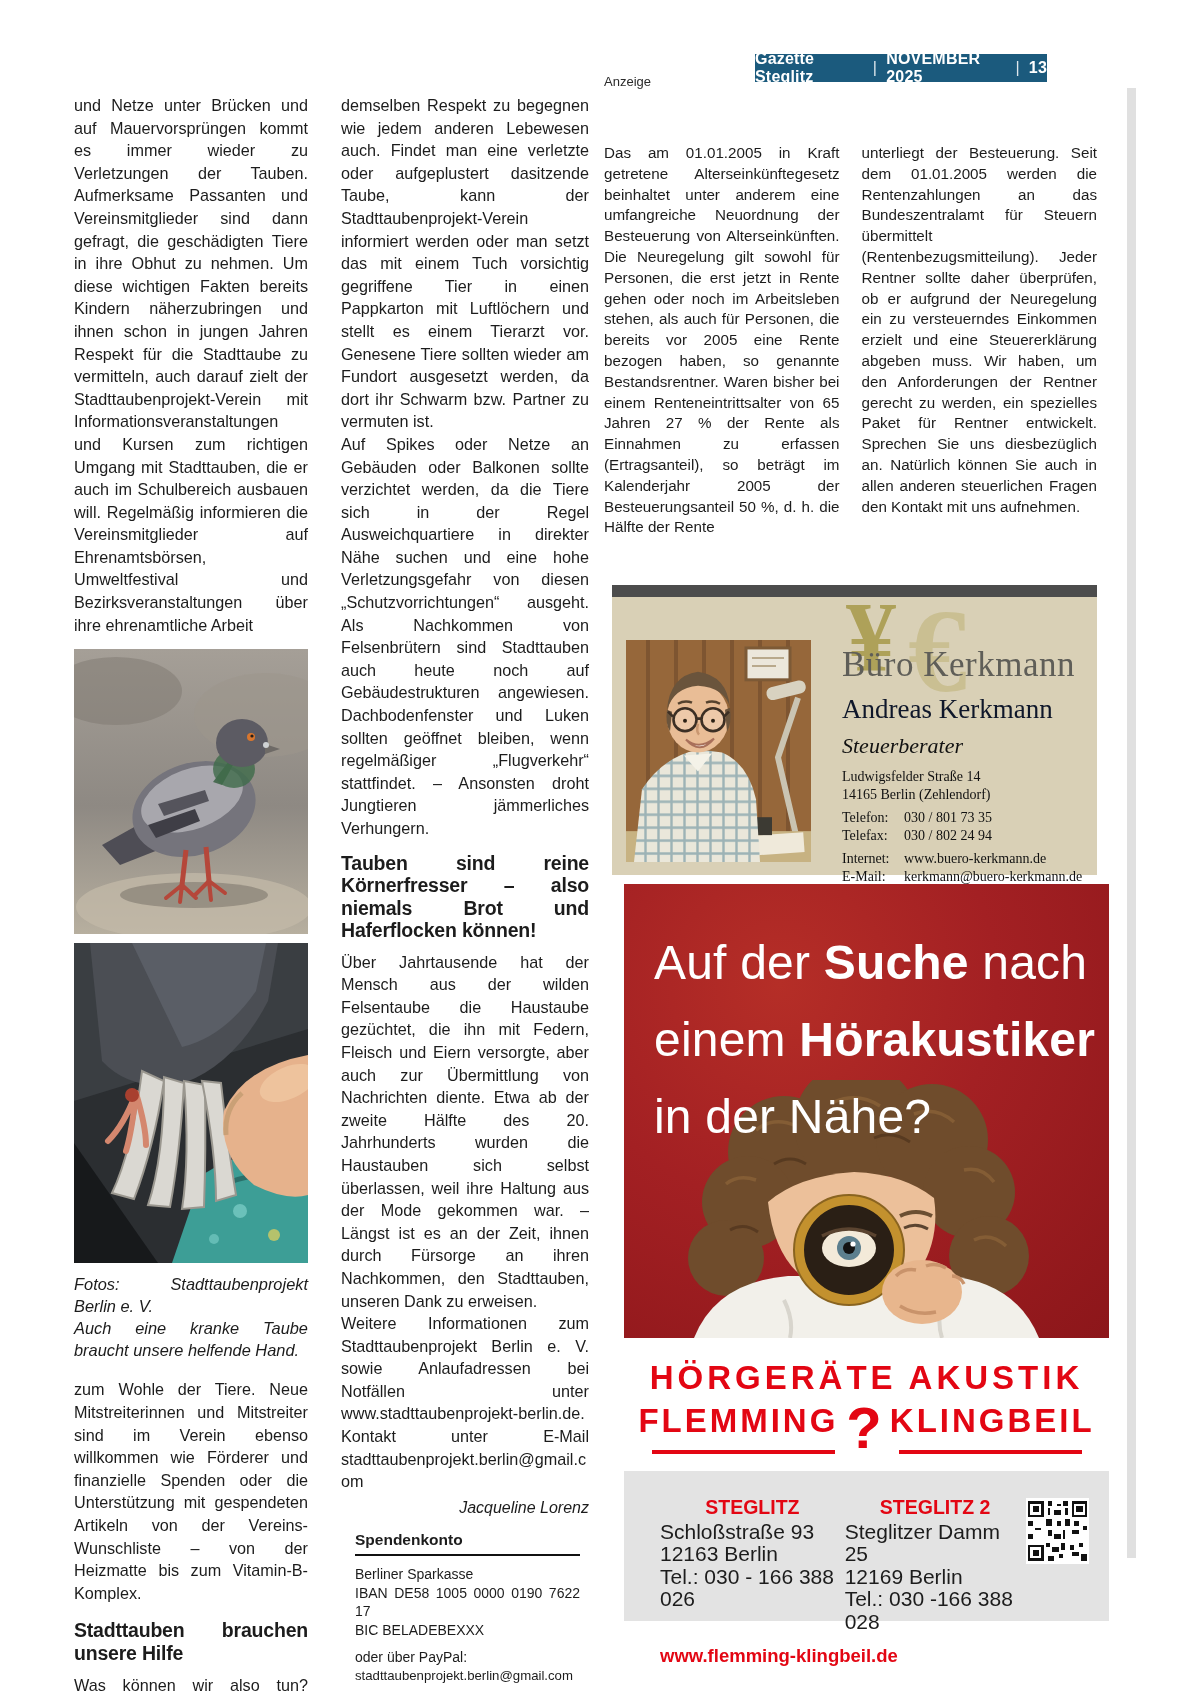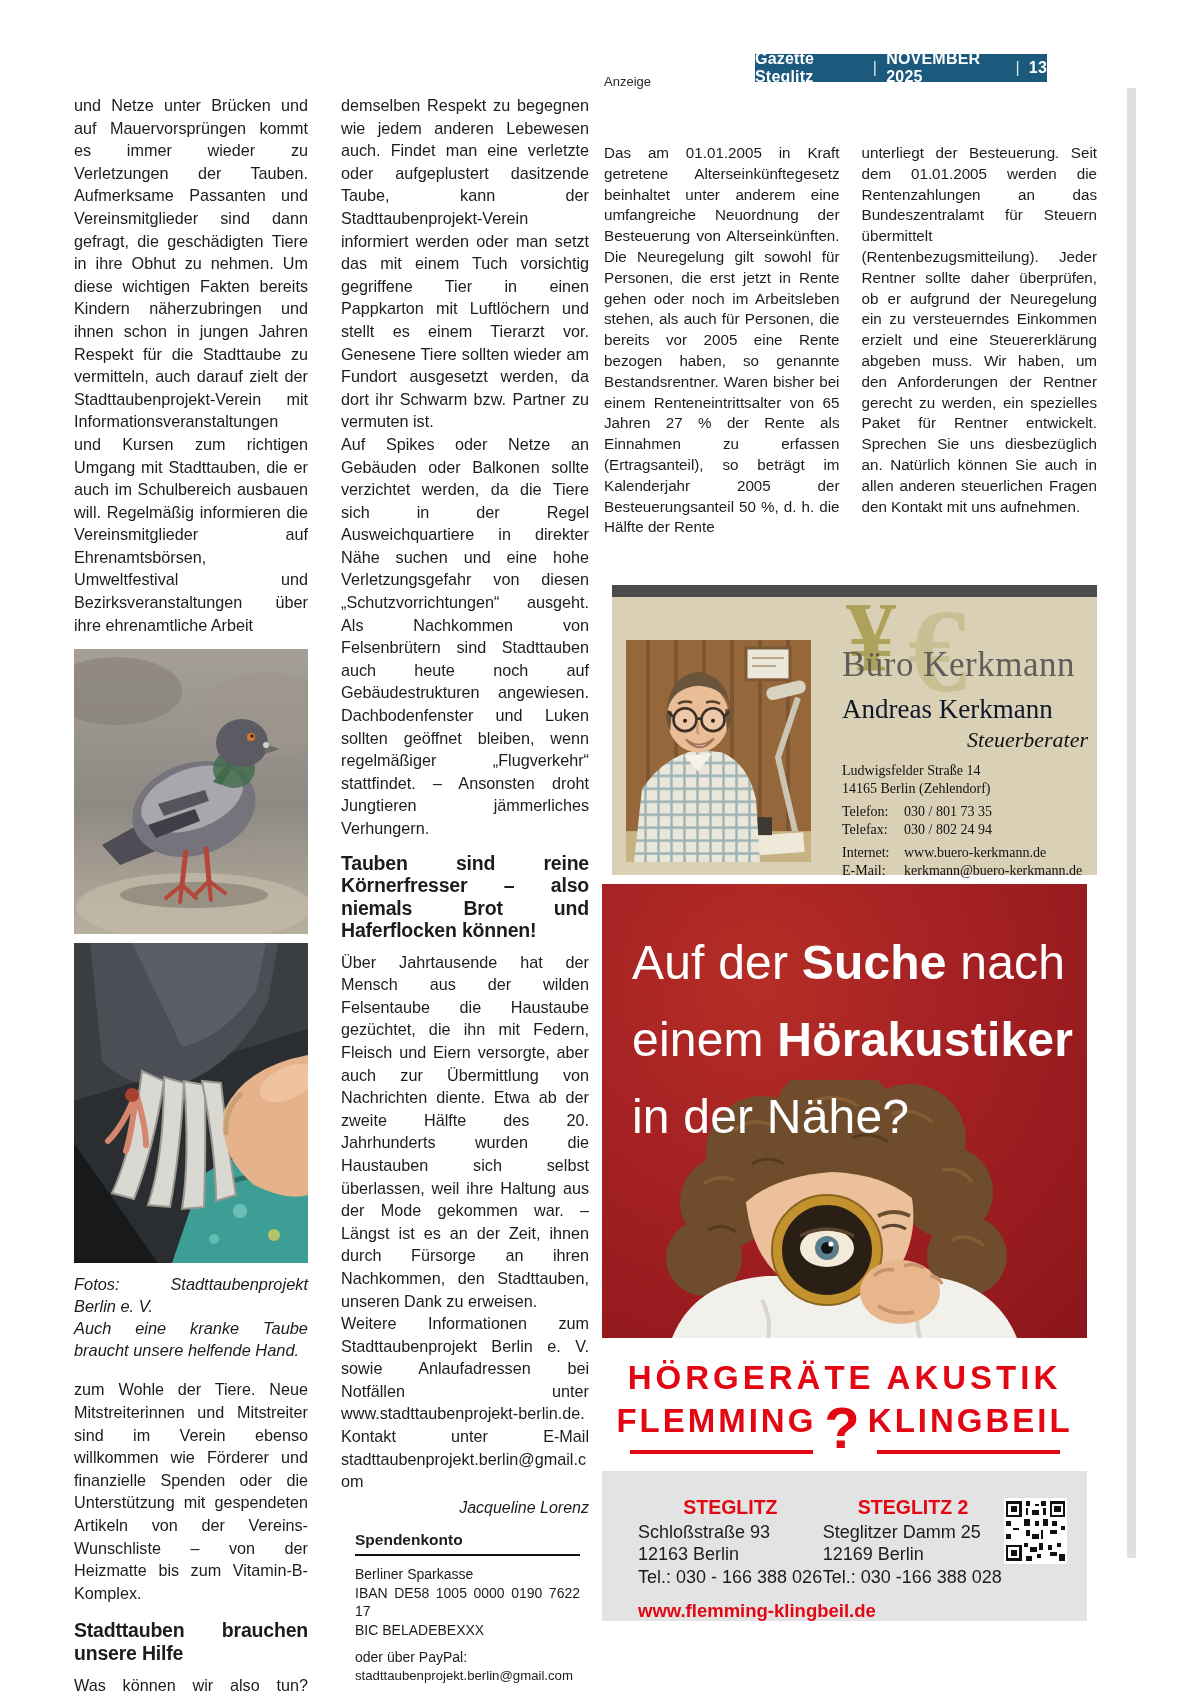--- a/index.html
+++ b/index.html
@@ -62,28 +62,28 @@
   .kerkmann { position:absolute; left:612px; top:585px; width:485px; height:290px; background:var(--beige,#d9d0b6); }
   .kerkmann .topbar { height:12px; background:#4c4c4c; }
   .kerkmann .kphoto { position:absolute; left:14px; top:55px; width:185px; height:222px; background:#96673a; }
   .kerkmann .kphoto svg { display:block; width:100%; height:100%; }
   .kinfo { position:absolute; left:230px; top:14px; width:246px; font-family:"Liberation Serif","DejaVu Serif",serif; }
   .kglyphs { position:absolute; left:4px; top:-12px; width:230px; height:130px; pointer-events:none; }
   .kglyphs .yen  { position:absolute; left:0; top:0;  font-size:100px; font-weight:700; color:var(--olive,#ac9f55); opacity:.95; line-height:1; }
   .kglyphs .euro { position:absolute; left:62px; top:6px; font-size:118px; font-weight:700; color:#beb275; opacity:.55; line-height:1; }
   .k-office { position:relative; margin-top:46px; font-size:35px; color:#5f5e58; letter-spacing:.5px; }
   .k-name   { position:relative; margin-top:9px; font-size:27px; color:#0f172a; }
-  .k-title  { position:relative; font-style:italic; font-size:22px; margin-top:2px; color:#111;text-align:right; }
+  .k-title  { position:relative; font-style:italic; font-size:22px; margin-top:8px; color:#111; }
   .k-addr   { position:relative; margin-top:9px; font-size:14px; line-height:17.5px; color:#111; }
   .k-addr .grp { margin-top:6px; }
   .k-addr .row { display:flex; }
   .k-addr .lbl { width:62px; flex:0 0 62px; }
 
   
-  .hearing { position:absolute; left:602px; top:884px; width:485px; }
+  .hearing { position:absolute; left:624px; top:884px; width:485px; }
   .red-panel {
     position:relative; height:454px; overflow:hidden;
     background:radial-gradient(circle at 32% 22%, #b52e27 0%, #a32023 45%, var(--ad-red-dark,#8c161a) 100%);
   }
   .red-headline { position:relative; z-index:2; padding:40px 0 0 30px; color:#fff; font-size:48px; line-height:77px; letter-spacing:.2px; }
   .red-headline b { font-weight:700; }
   .child { position:absolute; left:40px; bottom:0; width:405px; height:258px; z-index:1; }
   .child svg { display:block; width:100%; height:100%; }
 
   .fk-logo { padding-top:21px; text-align:center; color:var(--brand-red,#e30613); }
@@ -93,21 +93,21 @@
   .fk-q { font-size:58px; font-weight:800; line-height:.75; transform:translateY(7px); }
   .fk-bars { display:flex; justify-content:center; gap:64px; margin-top:7px; }
   .fk-bar { height:4px; background:var(--brand-red,#e30613); flex:0 0 183px; }
   .fk-sub { margin-top:9px; font-size:15.5px; font-weight:700; letter-spacing:3px; }
 
   .fk-box { margin-top:17px; height:150px; background:var(--box-gray,#e3e3e3); padding:25px 20px 0 36px; }
   .fk-box-row { display:flex; }
   .fk-loc { width:192px; }
   .fk-loc + .fk-loc { width:188px; }
   .fk-loc-name { color:var(--brand-red,#e30613); font-weight:700; font-size:19.5px; margin-bottom:2px;text-align:center; }
-  .fk-loc-line { font-size:18px; line-height:22.5px; }
+  .fk-loc-line { font-size:21px; line-height:22.5px; }
   .qr { width:66px; height:66px; background:#fff; margin-left:auto; margin-top:2px; }
   .qr svg { display:block; width:100%; height:100%; }
   .fk-site { margin-top:12px; color:var(--brand-red,#e30613); font-weight:700; font-size:18.5px; }
 </style>
 </head>
 <body>
 
 <div class="page">
 
   <div class="masthead">

